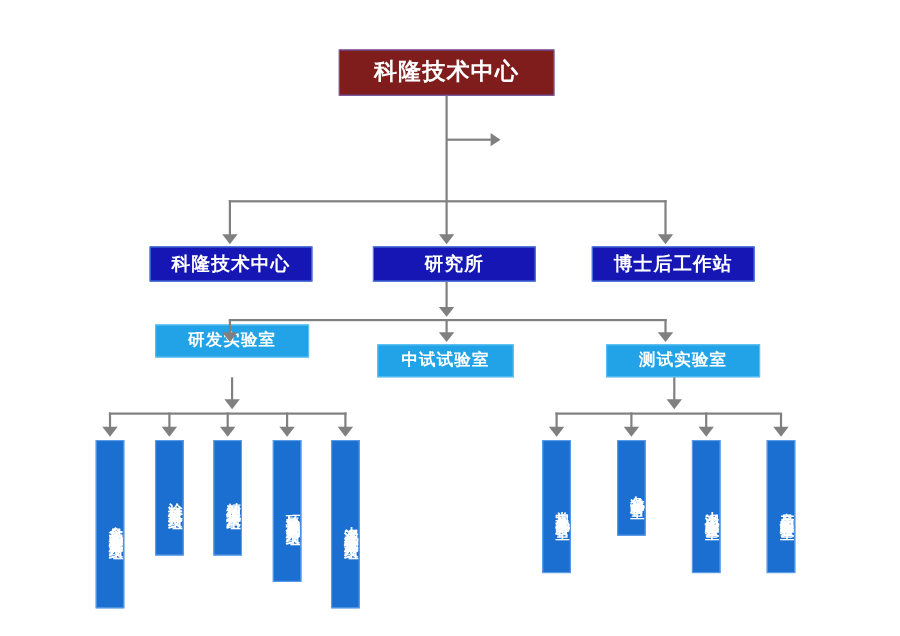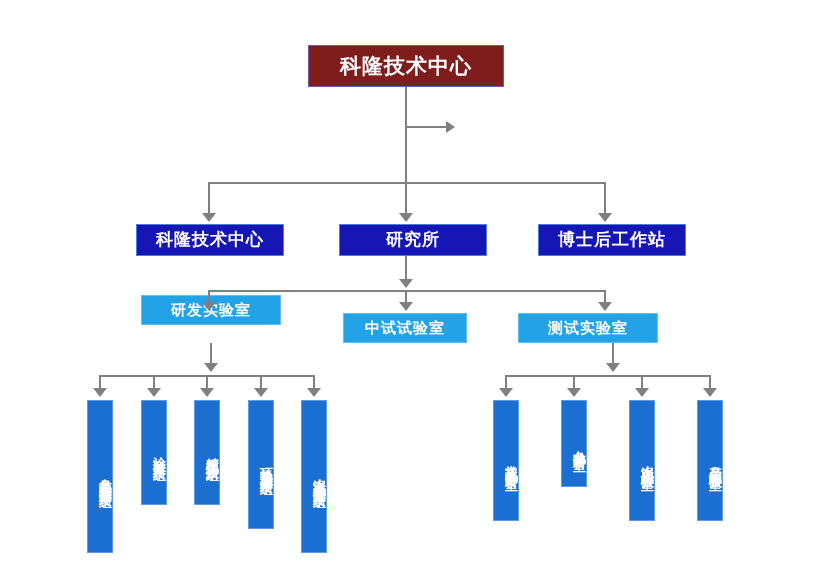--- a/index.html
+++ b/index.html
@@ -96,21 +96,21 @@
   <div class="node lvl-dept" style="left:136px; top:224px; width:148px; height:32px;">科隆技术中心</div>
 
   <div class="node lvl-dept" style="left:339px; top:224px; width:148px; height:32px;">研究所</div>
 
   <div class="node lvl-dept" style="left:538px; top:224px; width:148px; height:32px;">博士后工作站</div>
 
   <div class="node lvl-lab" style="left:141px; top:295px; width:140px; height:30px;">研发实验室</div>
 
   <div class="node lvl-lab" style="left:343px; top:313px; width:124px; height:30px;">中试试验室</div>
 
-  <div class="node lvl-lab" style="left:518px; top:313px; width:140px; height:30px;">测试实验室</div>
+  <div class="node lvl-lab" style="left:551px; top:313px; width:140px; height:30px;">测试实验室</div>
 
   <div class="node lvl-group" style="left:87px; top:400px; width:26px; height:153px;">食品添加剂技术开发组</div>
 
   <div class="node lvl-group" style="left:141px; top:400px; width:26px; height:105px;">涂料技术开发组</div>
 
   <div class="node lvl-group" style="left:194px; top:400px; width:26px; height:105px;">精细化工技术组</div>
 
   <div class="node lvl-group" style="left:248px; top:400px; width:26px; height:129px;">环氧加成技术开发组</div>
 
   <div class="node lvl-group" style="left:301px; top:400px; width:26px; height:153px;">水泥减水剂技术开发组</div>

